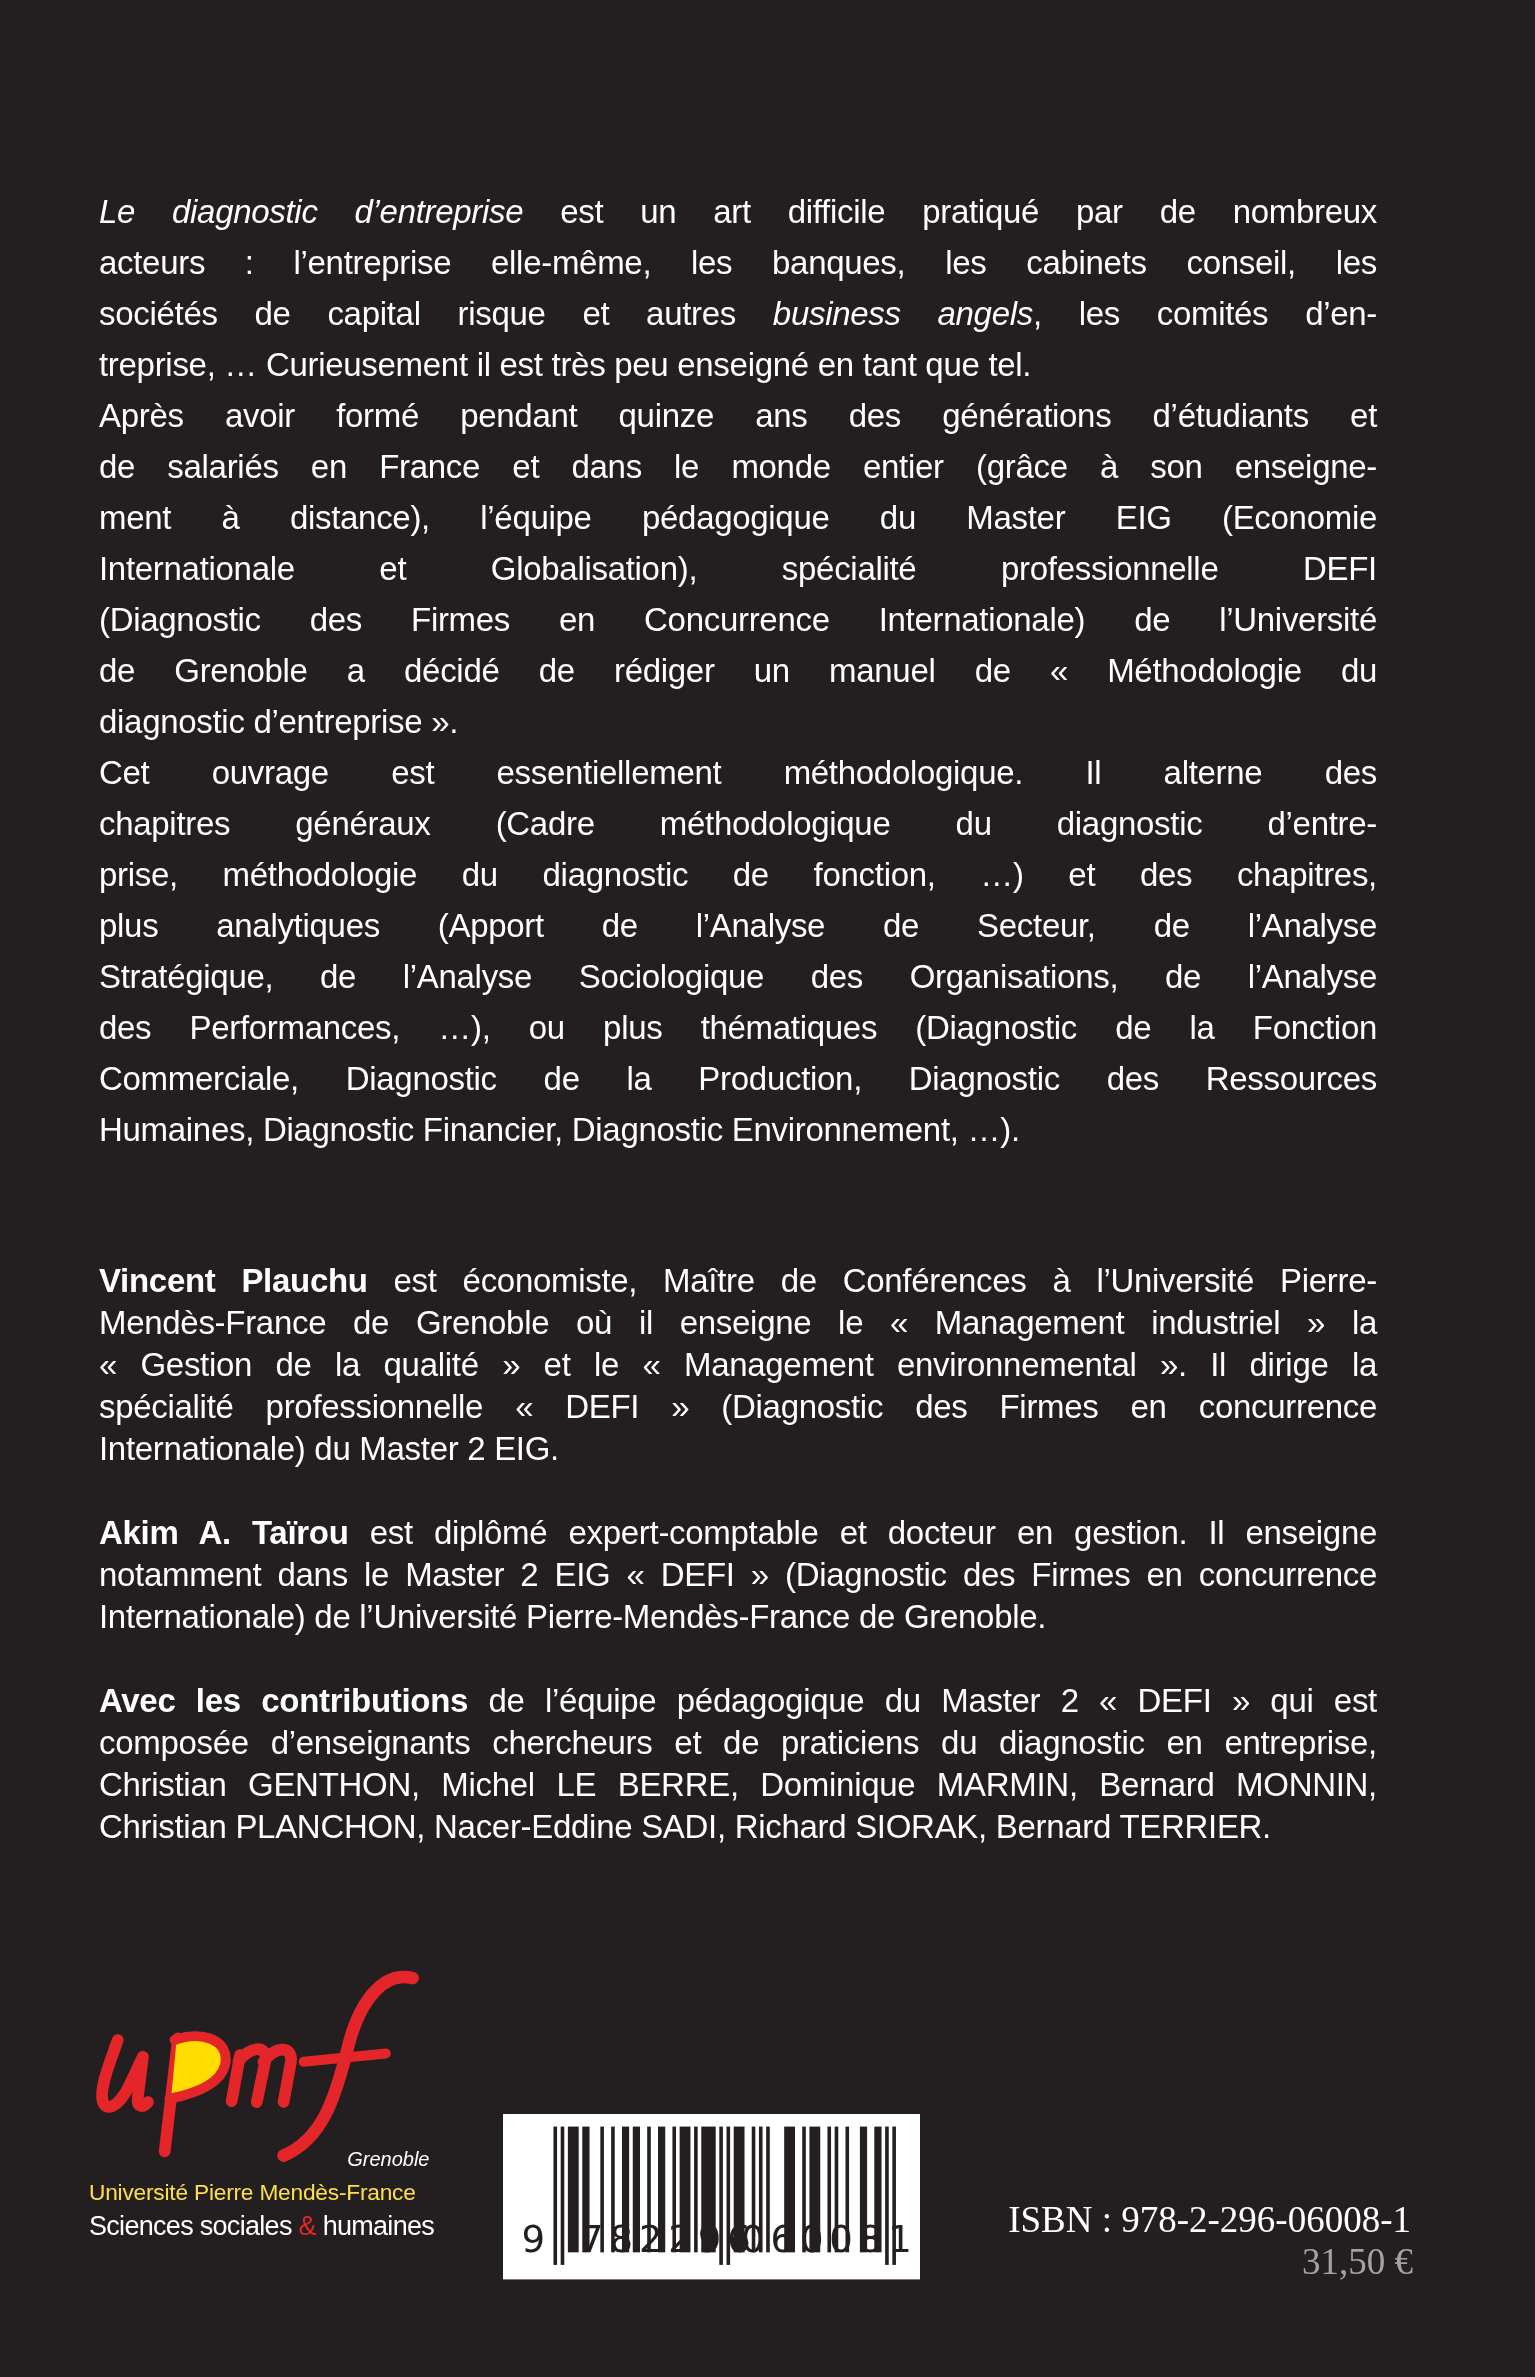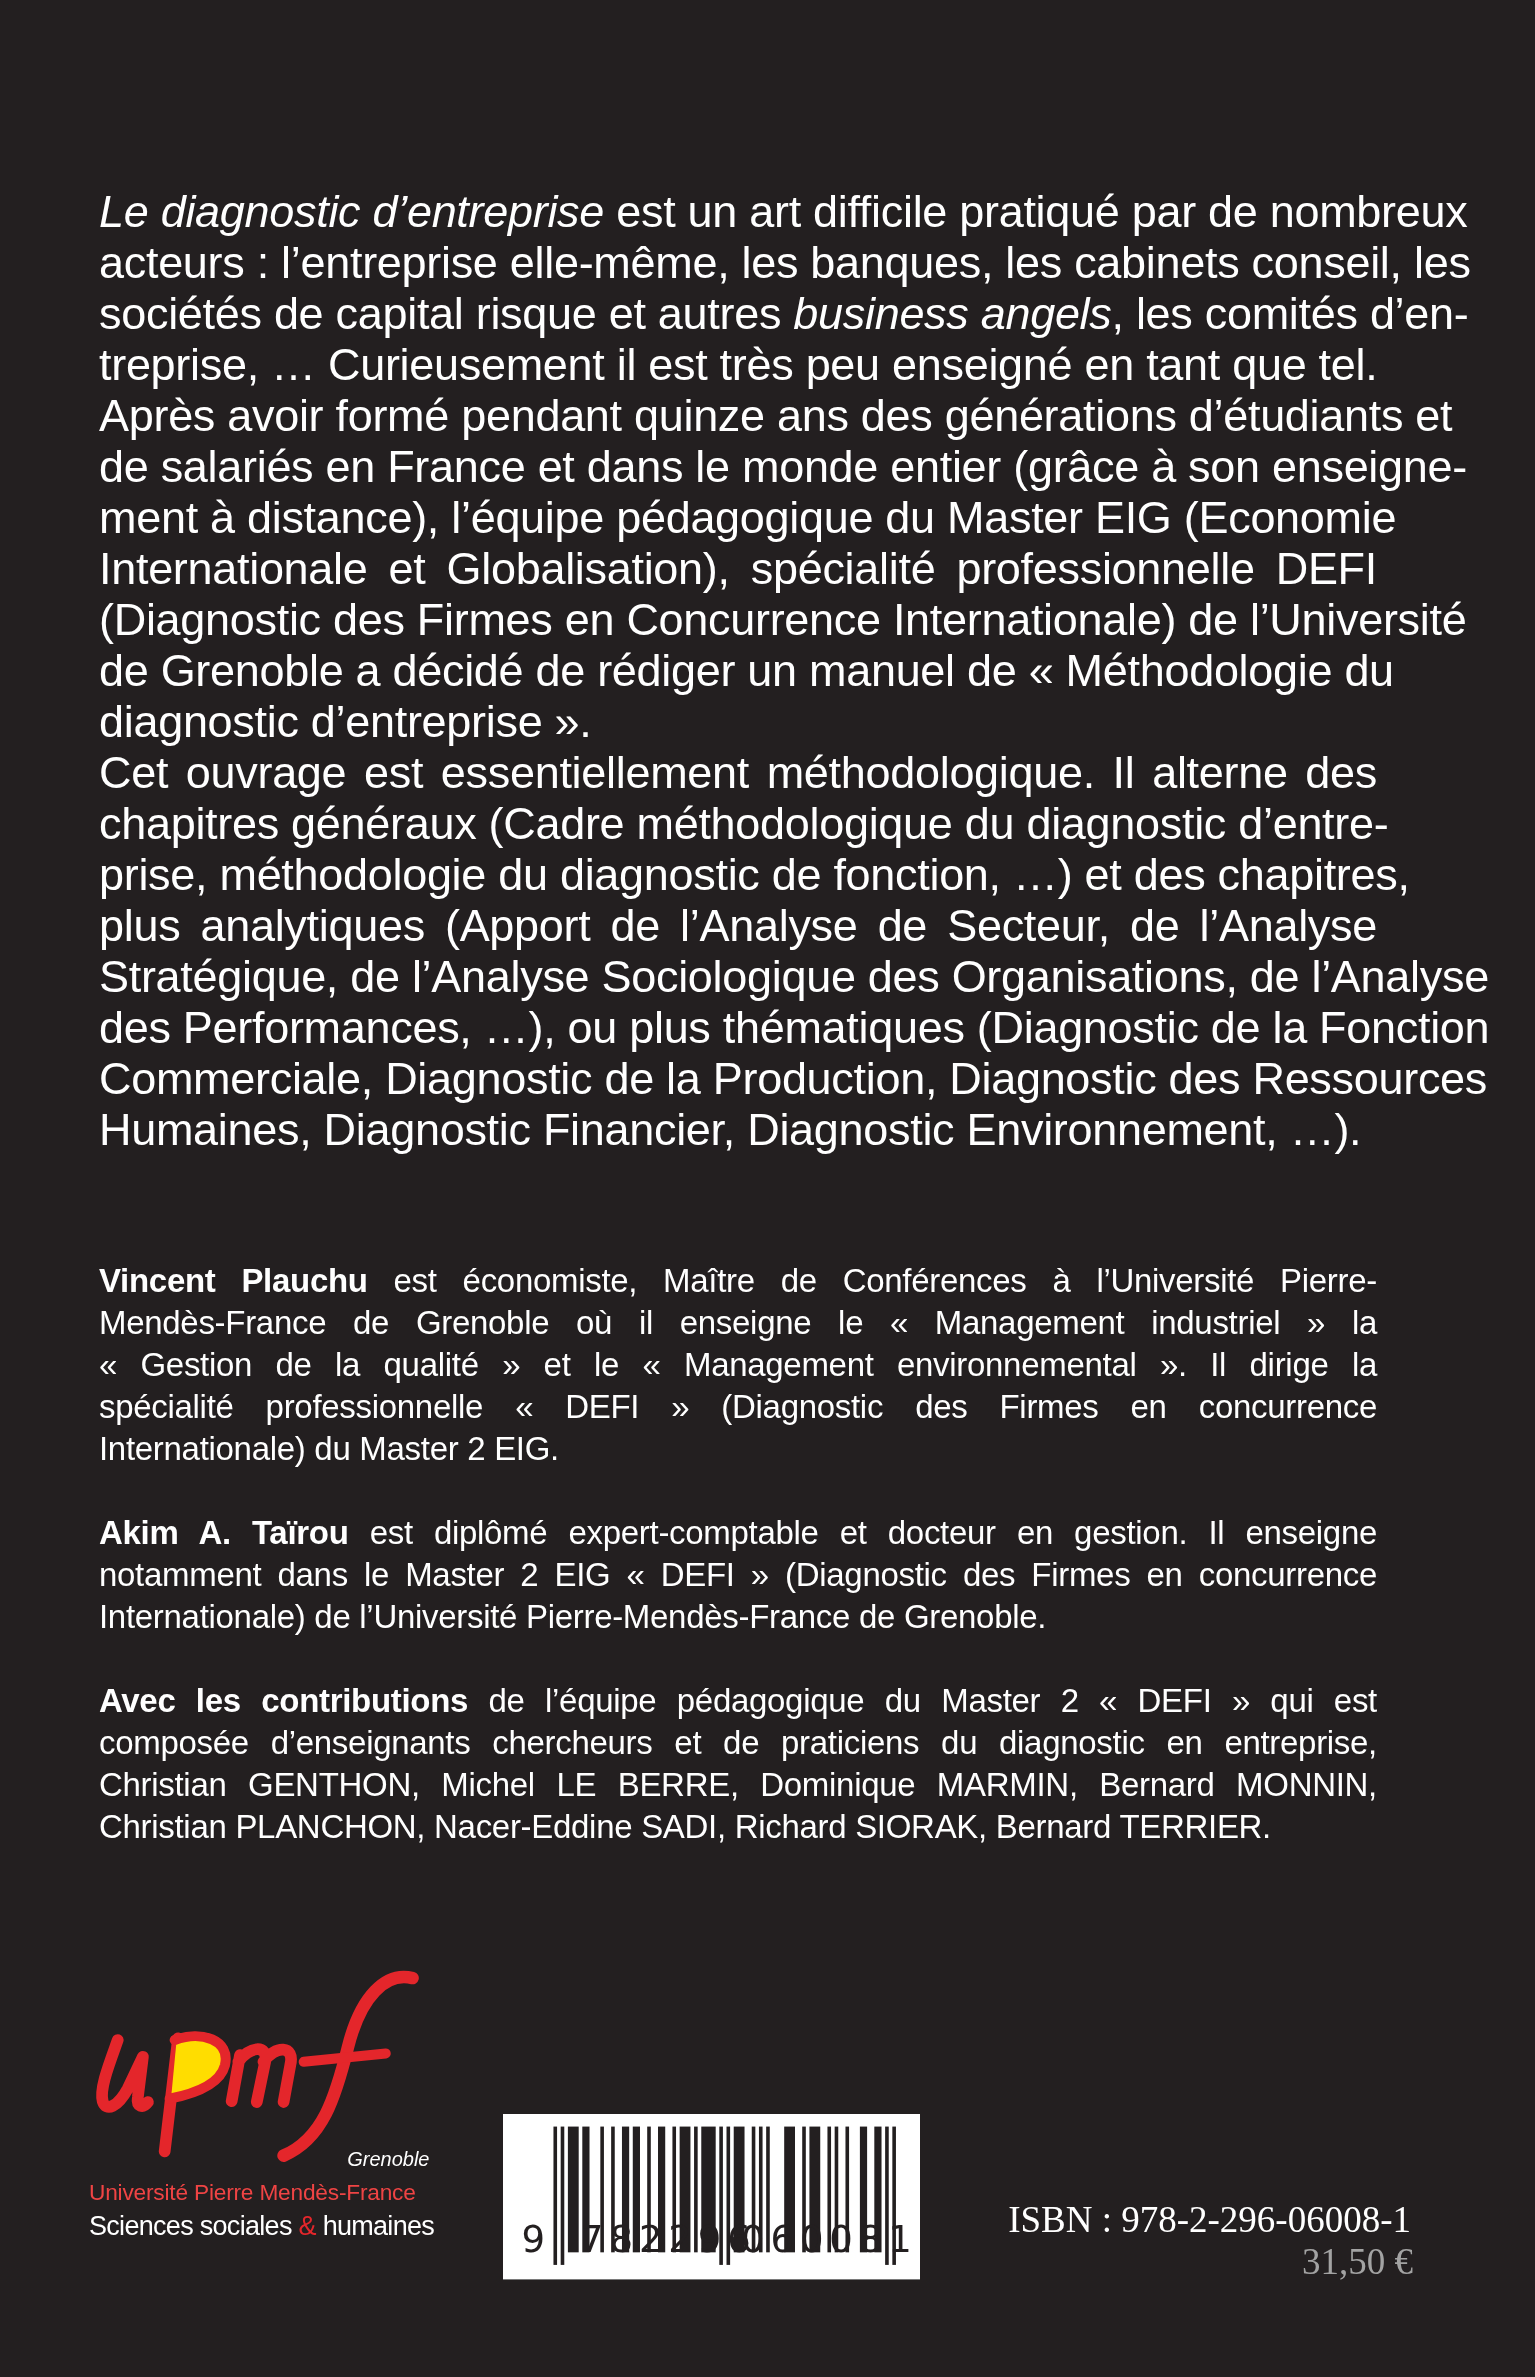--- a/index.html
+++ b/index.html
@@ -14,36 +14,36 @@
   .line {
     display: block; white-space: nowrap; overflow: visible;
     text-align: justify; text-align-last: justify;
     letter-spacing: -0.3px;
   }
   .line.last { text-align-last: left; }
   .seg-i { font-style: italic; }
   .seg-b { font-weight: bold; }
 
   #intro { top: 186px; }
-  #intro .line { font-size: 45px; height: 51px; line-height: 51px; }
+  #intro .line { font-size: 33px; height: 51px; line-height: 51px; }
 
   #bios { top: 1260px; }
   #bios .line { font-size: 33px; height: 42px; line-height: 42px; }
   #bios .gap { height: 42px; }
 
   
   #logo { position: absolute; left: 84px; top: 1963px; width: 369px; height: 285px; }
   #logo svg { position: absolute; left: 0; top: 0; }
   .logo-grenoble {
     position: absolute; right: 23.5px; top: 185px;
     font-size: 20px; font-style: italic; color: #fff;
   }
   .logo-univ {
     position: absolute; left: 5px; top: 216px; white-space: nowrap;
-    font-size: 22.7px; font-weight: normal; color: #ef4444; letter-spacing: -0.2px;
+    font-size: 22.7px; font-weight: normal; color: #fde047; letter-spacing: -0.2px;
   }
   .logo-sciences {
     position: absolute; left: 5px; top: 248px; white-space: nowrap;
     font-size: 27px; font-weight: normal; color: #fff; letter-spacing: -0.7px;
   }
   .logo-amp { color: #e4262b; }
 
   
   #barcode {
     position: absolute; left: 503px; top: 2114px; width: 417px; height: 166px;

